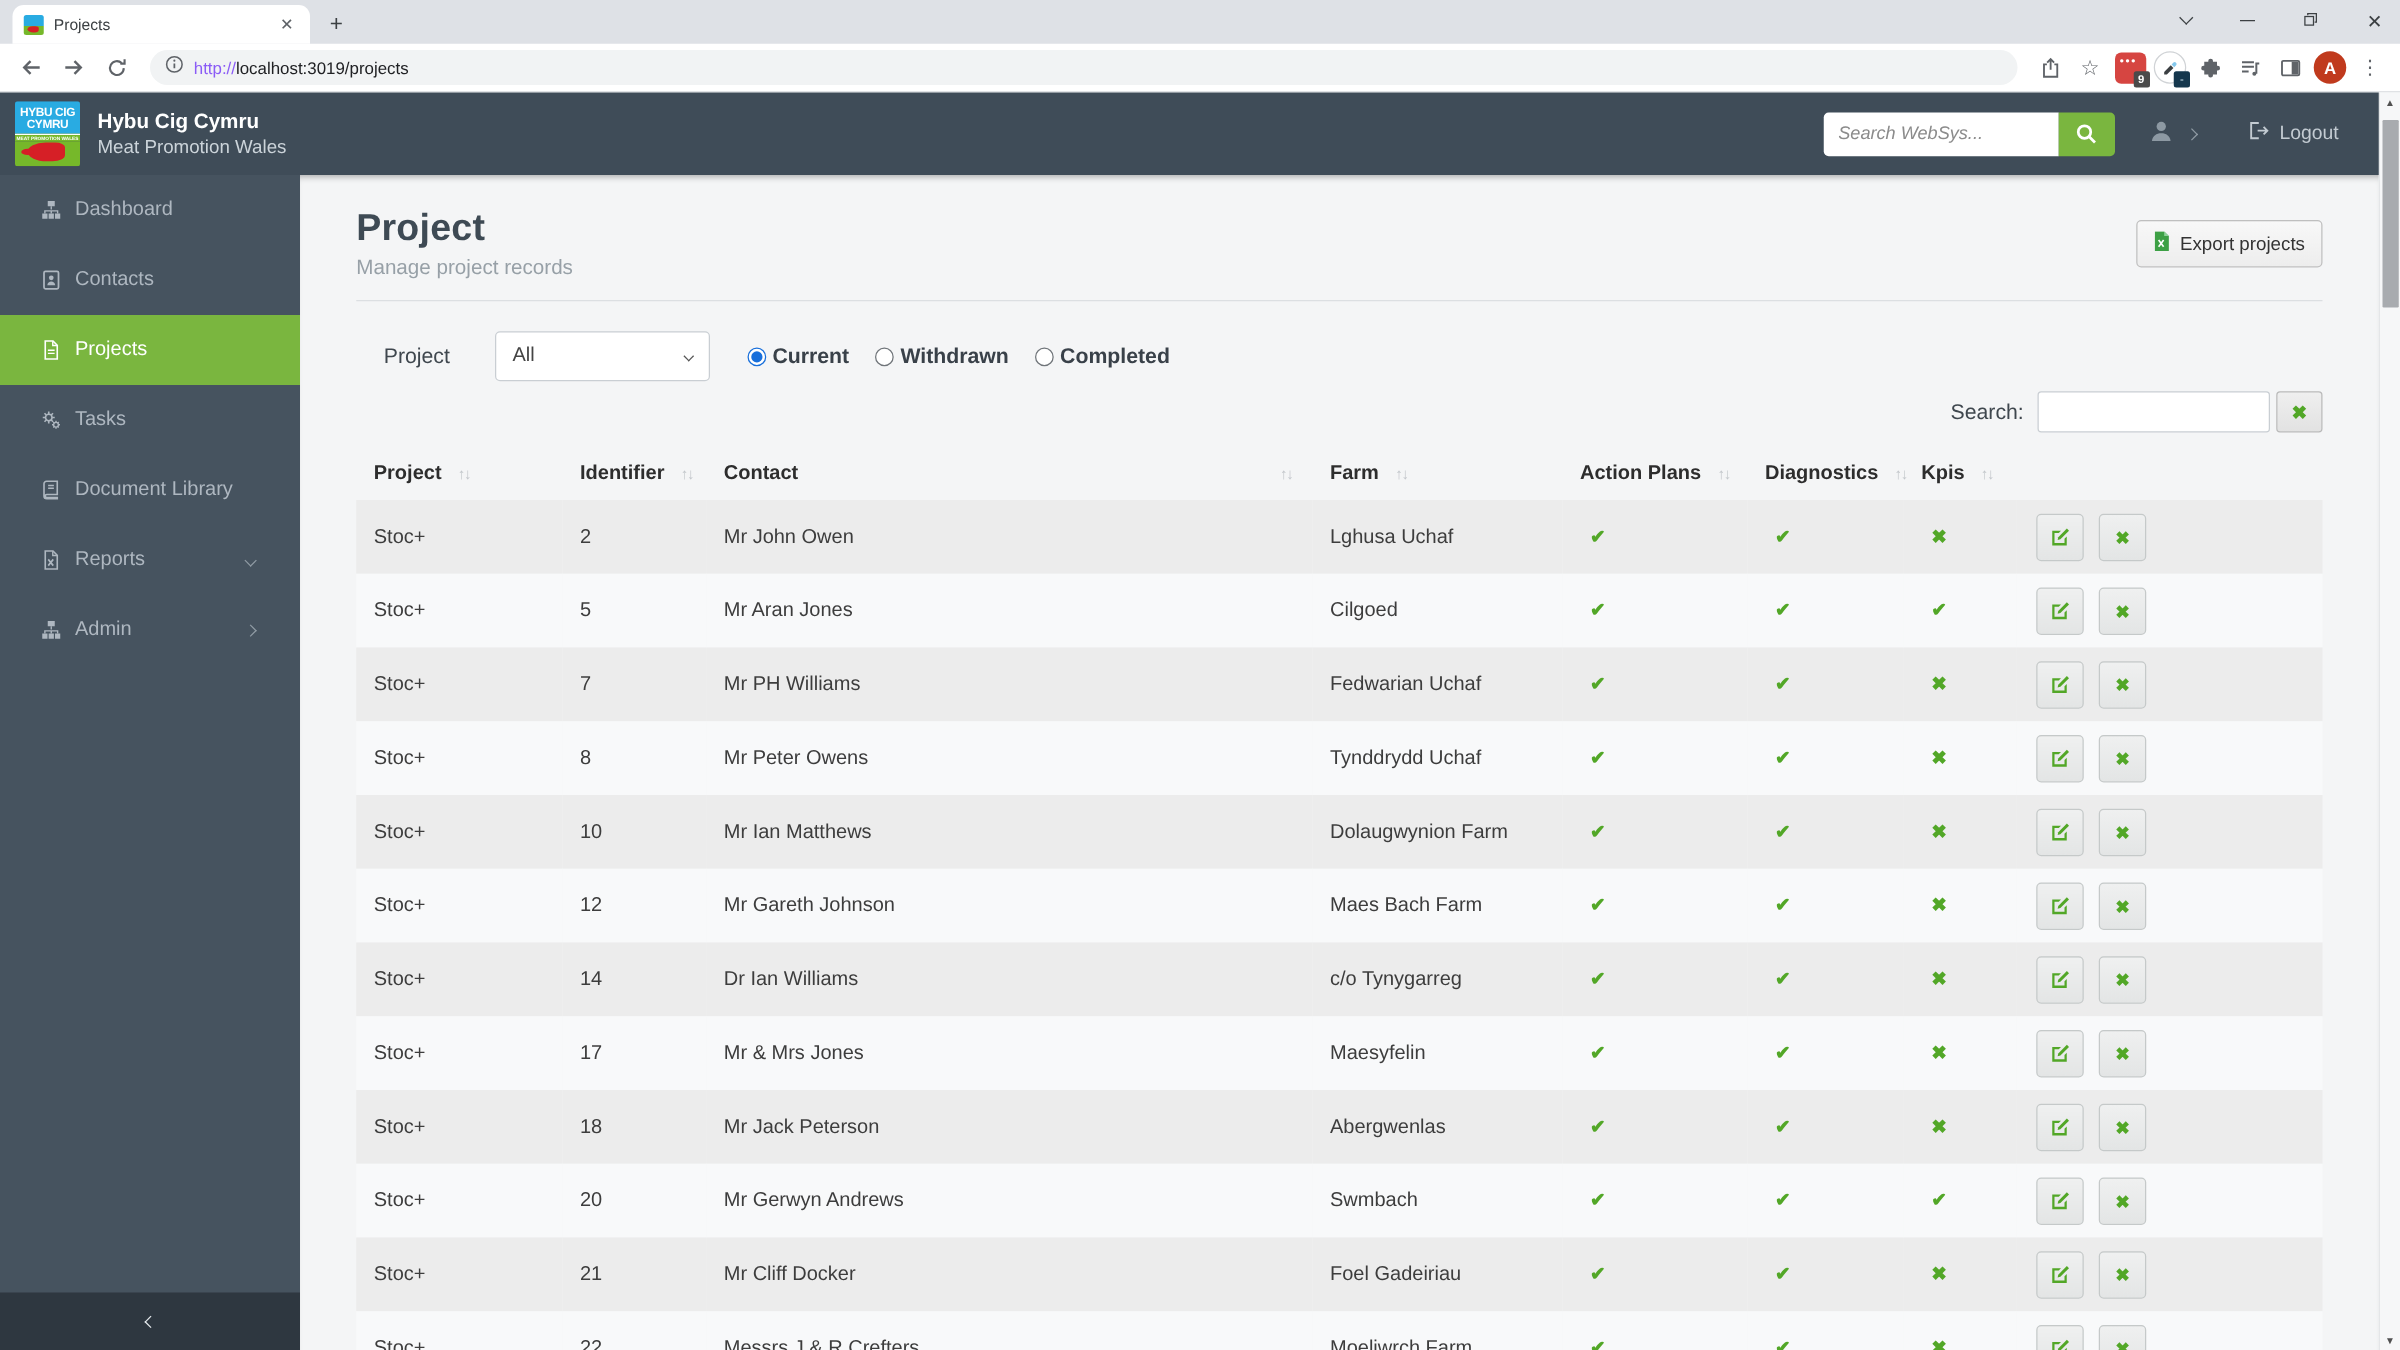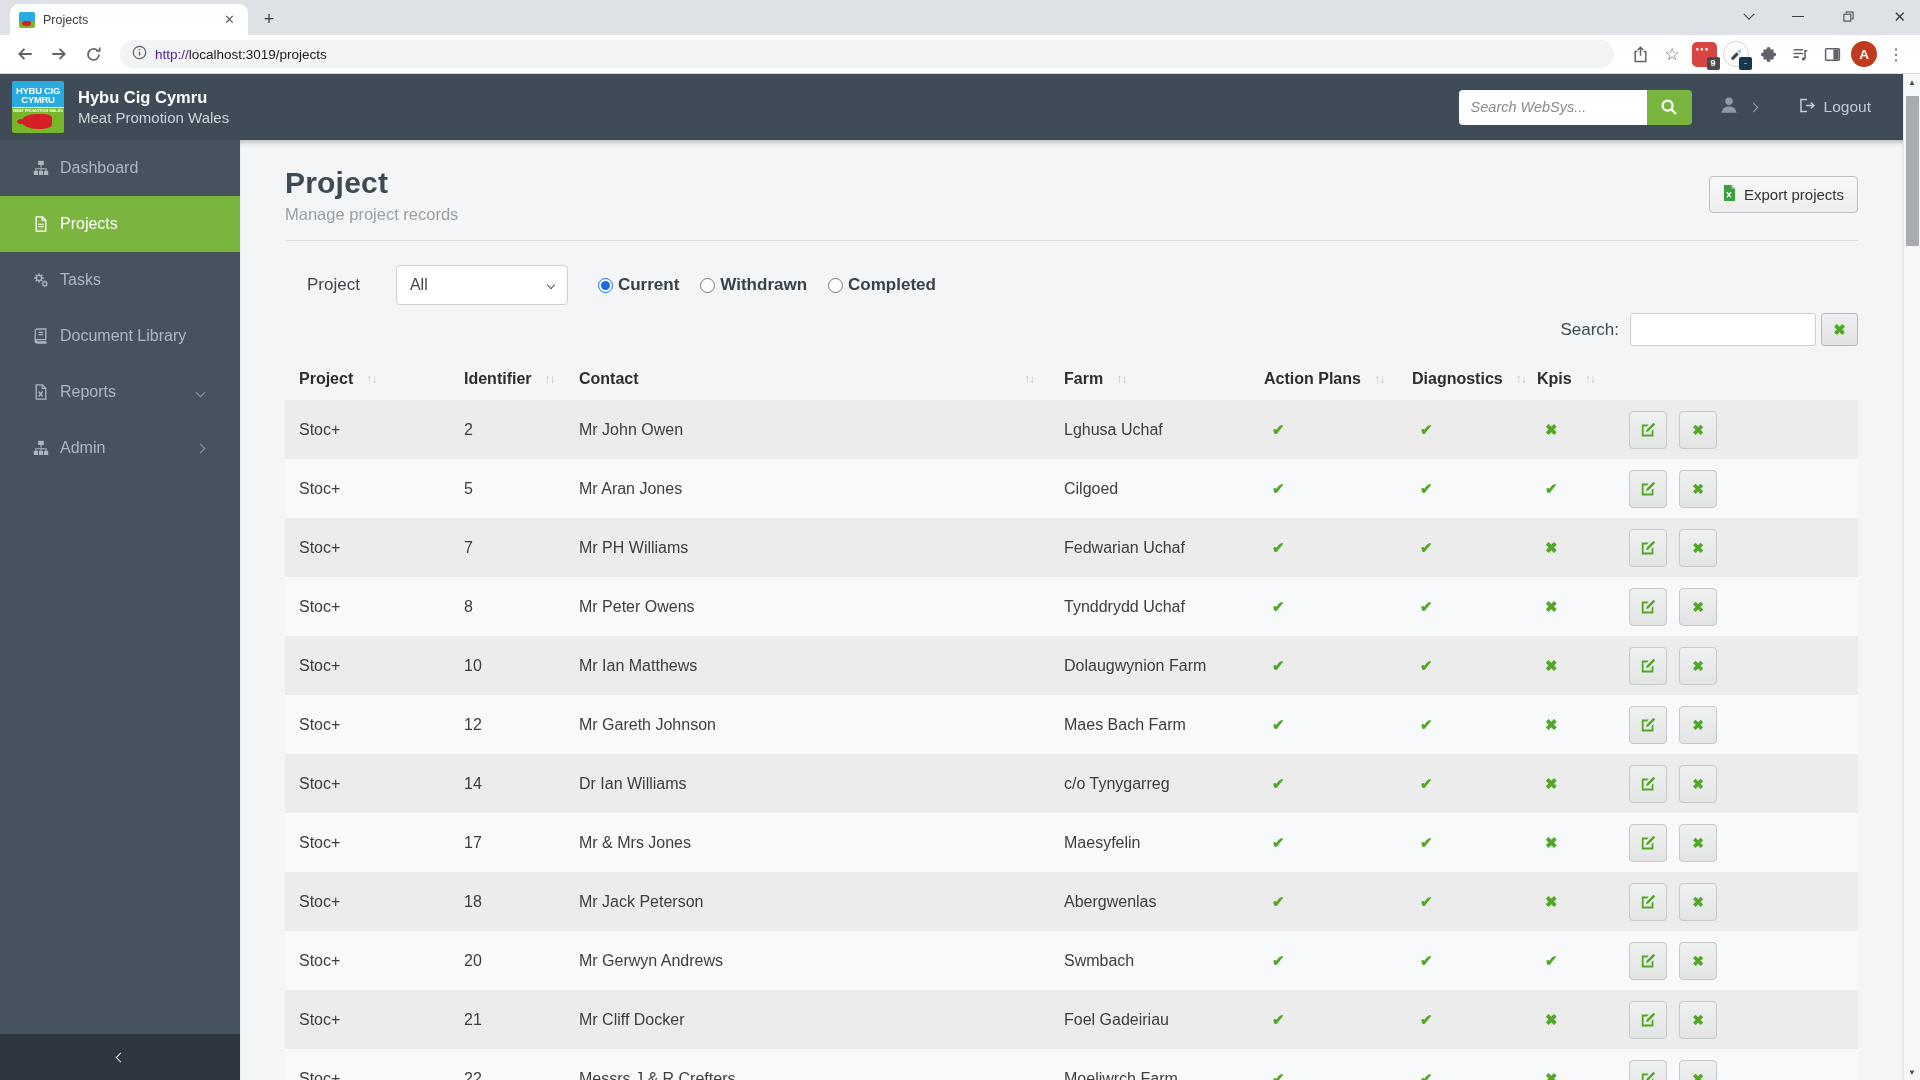--- a/index.html
+++ b/index.html
@@ -17,21 +17,21 @@
   .newtab{width:26px;height:26px;margin:0 0 3px 8px;border-radius:50%;display:flex;align-items:center;justify-content:center;font-size:18px;color:#3c4043}
   .win-controls{position:absolute;right:14px;top:0;height:33px;display:flex;align-items:center;gap:39px;color:#202124}
   .win-controls .wchev{width:8px;height:8px;border-right:1.6px solid #3c4043;border-bottom:1.6px solid #3c4043;transform:rotate(45deg) translate(-2px,-2px)}
   .win-min{width:12px;border-top:1.6px solid #3c4043}
   .win-x{font-size:15px;color:#3c4043}
 
   .toolbar{height:39px;background:#fff;border-bottom:1px solid #d6d9dd;display:flex;align-items:center;padding:0 10px;gap:4px}
   .navbtn{width:30px;height:30px;display:flex;align-items:center;justify-content:center;border-radius:50%;color:#5f6368}
   .omnibox{flex:1;height:28px;margin:0 8px;background:#f1f3f4;border-radius:14px;display:flex;align-items:center;padding:0 12px;gap:8px}
   .url{font-size:13.5px;color:#202124}
-  .url .scheme{color:#4c1d95}
+  .url .scheme{color:#8b5cf6}
   .tbicon{width:28px;height:28px;display:flex;align-items:center;justify-content:center;border-radius:50%;position:relative}
   .star{font-size:17px;color:#5f6368}
   .ext-red{width:25px;height:25px;border-radius:5px;background:#d64541;position:relative}
   .ext-red .dots{position:absolute;top:4px;left:4px;color:#fff;font-size:6px;letter-spacing:1px}
   .badge-dark{position:absolute;right:-3px;bottom:-3px;background:#4a4a4a;color:#fff;font-size:9px;line-height:12px;width:13px;height:13px;text-align:center;border-radius:2px;font-weight:bold}
   .ext-dropper{width:26px;height:26px;border-radius:50%;background:#fff;border:1px solid #d0d3d6;display:flex;align-items:center;justify-content:center;position:relative}
   .badge-navy{position:absolute;right:-4px;bottom:-4px;background:#15374d;color:#cfe3ef;font-size:9px;line-height:12px;width:13px;height:13px;text-align:center;border-radius:2px}
   .avatar{width:26px;height:26px;border-radius:50%;background:#c03a1d;color:#fff;font-size:13.5px;font-weight:bold;display:flex;align-items:center;justify-content:center}
   .kebab{font-size:16px;color:#5f6368;letter-spacing:0}
 
@@ -255,20 +255,31 @@
                 <rect x="0.8" y="10.8" width="4.2" height="4.2" fill="currentColor"></rect>
                 <rect x="5.9" y="10.8" width="4.2" height="4.2" fill="currentColor"></rect>
                 <rect x="11" y="10.8" width="4.2" height="4.2" fill="currentColor"></rect>
                 <path d="M8 5v2.5M2.9 10.8V8.7h10.2v2.1M8 8.7v2.1" stroke="currentColor" stroke-width="1.1" fill="none"></path>
               </svg>
             </span>
     <span class="side-label">Dashboard</span>
 
   </div>
 
+  <div class="side-item">
+    <span class="side-icon">
+              <svg viewBox="0 0 16 16" width="16" height="16">
+                <rect x="2.2" y="1" width="11.6" height="14" rx="1.2" fill="none" stroke="currentColor" stroke-width="1.4"></rect>
+                <circle cx="8" cy="6.2" r="1.9" fill="currentColor"></circle>
+                <path d="M4.8 12.2c.3-2 1.6-3 3.2-3s2.9 1 3.2 3z" fill="currentColor"></path>
+              </svg>
+            </span>
+    <span class="side-label">Contacts</span>
+
+  </div>
 
   <div class="side-item active">
     <span class="side-icon">
               <svg viewBox="0 0 16 16" width="16" height="16">
                 <path d="M3.2 0.8h6.2l3.4 3.4v11H3.2z" fill="none" stroke="currentColor" stroke-width="1.3"></path>
                 <path d="M9.2 1v3.4h3.4" fill="none" stroke="currentColor" stroke-width="1.1"></path>
                 <path d="M5.3 8.2h5.4M5.3 10.7h5.4" stroke="currentColor" stroke-width="1.1"></path>
               </svg>
             </span>
     <span class="side-label">Projects</span>

